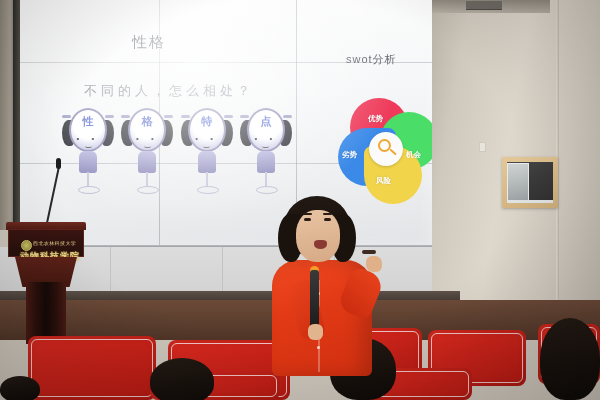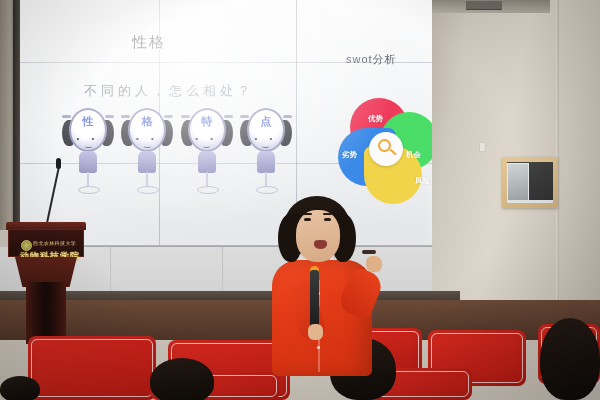--- a/index.html
+++ b/index.html
@@ -145,21 +145,21 @@
     position:absolute;left:20px;top:19px;width:8px;height:2.4px;background:#f0a830;
     transform:rotate(42deg);border-radius:2px;
   }
   .petal-label{
     position:absolute;font-size:7.5px;color:#fff;font-weight:bold;z-index:7;
     text-shadow:0 0 2px rgba(0,0,0,.22);white-space:nowrap;
   }
   .pl-red   {left:30px;top:16px;}
   .pl-green {left:68px;top:52px;}
   .pl-blue  {left:4px;top:52px;}
-  .pl-yellow{left:38px;top:78px;margin-left:39px;}
+  .pl-yellow{left:38px;top:78px;}
 
   
   .lower-wall{
     position:absolute;left:0;top:247px;width:432px;height:52px;
     background:linear-gradient(180deg,#dcdcdc,#d2d2d2);
   }
   .lw-seam{position:absolute;top:247px;width:1px;height:44px;background:#c2c2c2;}
   .baseboard{
     position:absolute;left:0;top:291px;width:460px;height:12px;
     background:linear-gradient(180deg,#5d5149,#3f3730);

